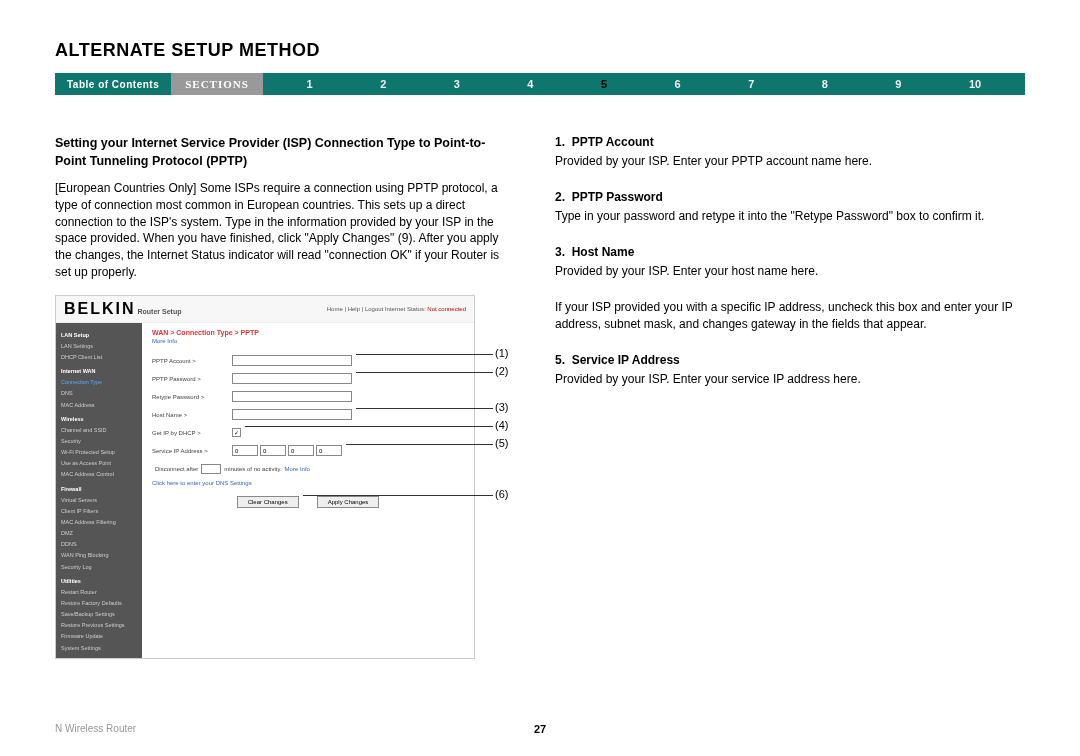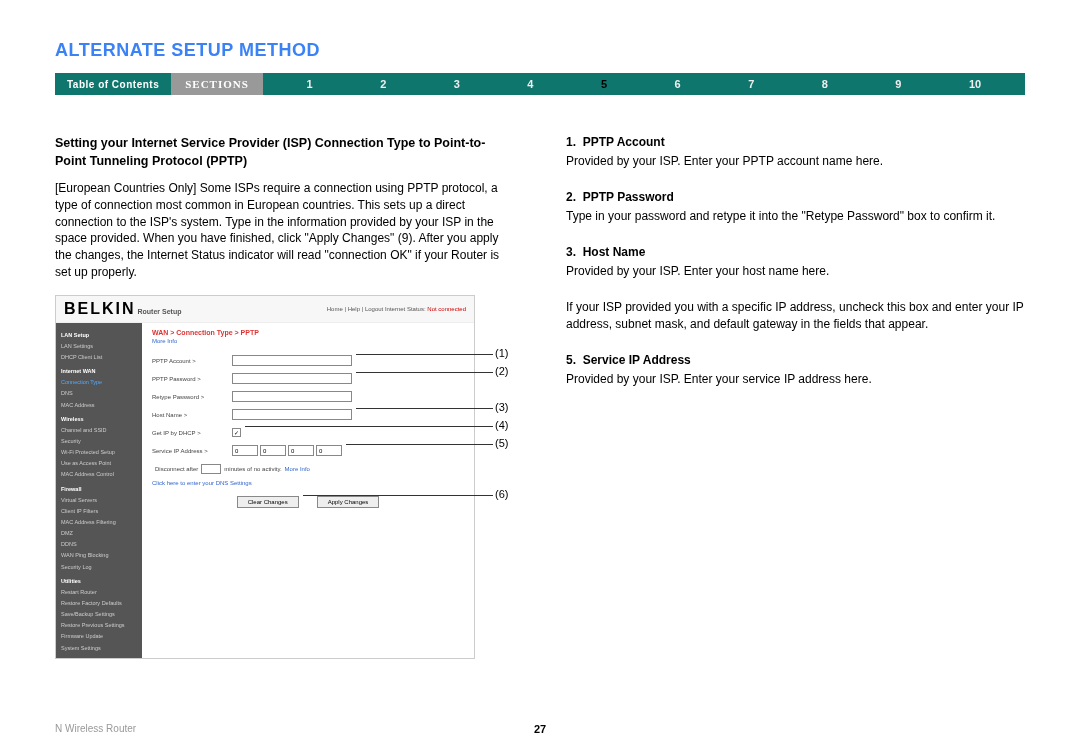--- a/index.html
+++ b/index.html
@@ -10,21 +10,21 @@
     height: 756px;
     position: relative;
     color: #000;
   }
   .page {
     padding: 40px 55px 0 55px;
   }
   .title {
     font-size: 18px;
     font-weight: bold;
-    color: #3b82f6;
+    color: #000000;
     letter-spacing: 0.5px;
     margin-bottom: 12px;
   }
   .navbar {
     background: #0f766e;
     height: 22px;
     display: flex;
     align-items: center;
     font-size: 10px;
     color: #fff;
@@ -52,21 +52,21 @@
     padding: 0 10px;
   }
   .sec-nums span {
     font-weight: bold;
     font-size: 11px;
     color: #eee;
   }
   .sec-nums span.active { color: #000; }
   .content {
     display: flex;
-    gap: 51px;
+    gap: 40px;
     margin-top: 40px;
   }
   .col-left { width: 460px; }
   .col-right { flex: 1; }
   .heading {
     font-size: 12.5px;
     font-weight: bold;
     line-height: 1.4;
     margin-bottom: 10px;
   }
@@ -352,21 +352,21 @@
         </div>
         <div class="item-block">
           <div class="item-title">2.&nbsp;&nbsp;PPTP Password</div>
           <div class="para" style="margin-bottom: 0px;">Type in your password and retype it into the "Retype Password" box to confirm it.</div>
         </div>
         <div class="item-block">
           <div class="item-title">3.&nbsp;&nbsp;Host Name</div>
           <div class="para" style="margin-bottom: 0px;">Provided by your ISP. Enter your host name here.</div>
         </div>
         <div class="item-block">
-          <div class="para" style="margin-bottom: 0px;">If your ISP provided you with a specific IP address, uncheck this box and enter your IP address, subnet mask, and default gateway in the fields that appear.</div>
+          <div class="para" style="margin-bottom: 0px;">If your ISP provided you with a specific IP address, uncheck this box and enter your IP address, subnet mask, and changes gateway in the fields that appear.</div>
         </div>
         <div class="item-block">
           <div class="item-title">5.&nbsp;&nbsp;Service IP Address</div>
           <div class="para" style="margin-bottom: 0px;">Provided by your ISP. Enter your service IP address here.</div>
         </div>
       </div>
   </div>
 </div>
 
 <div class="footer">

